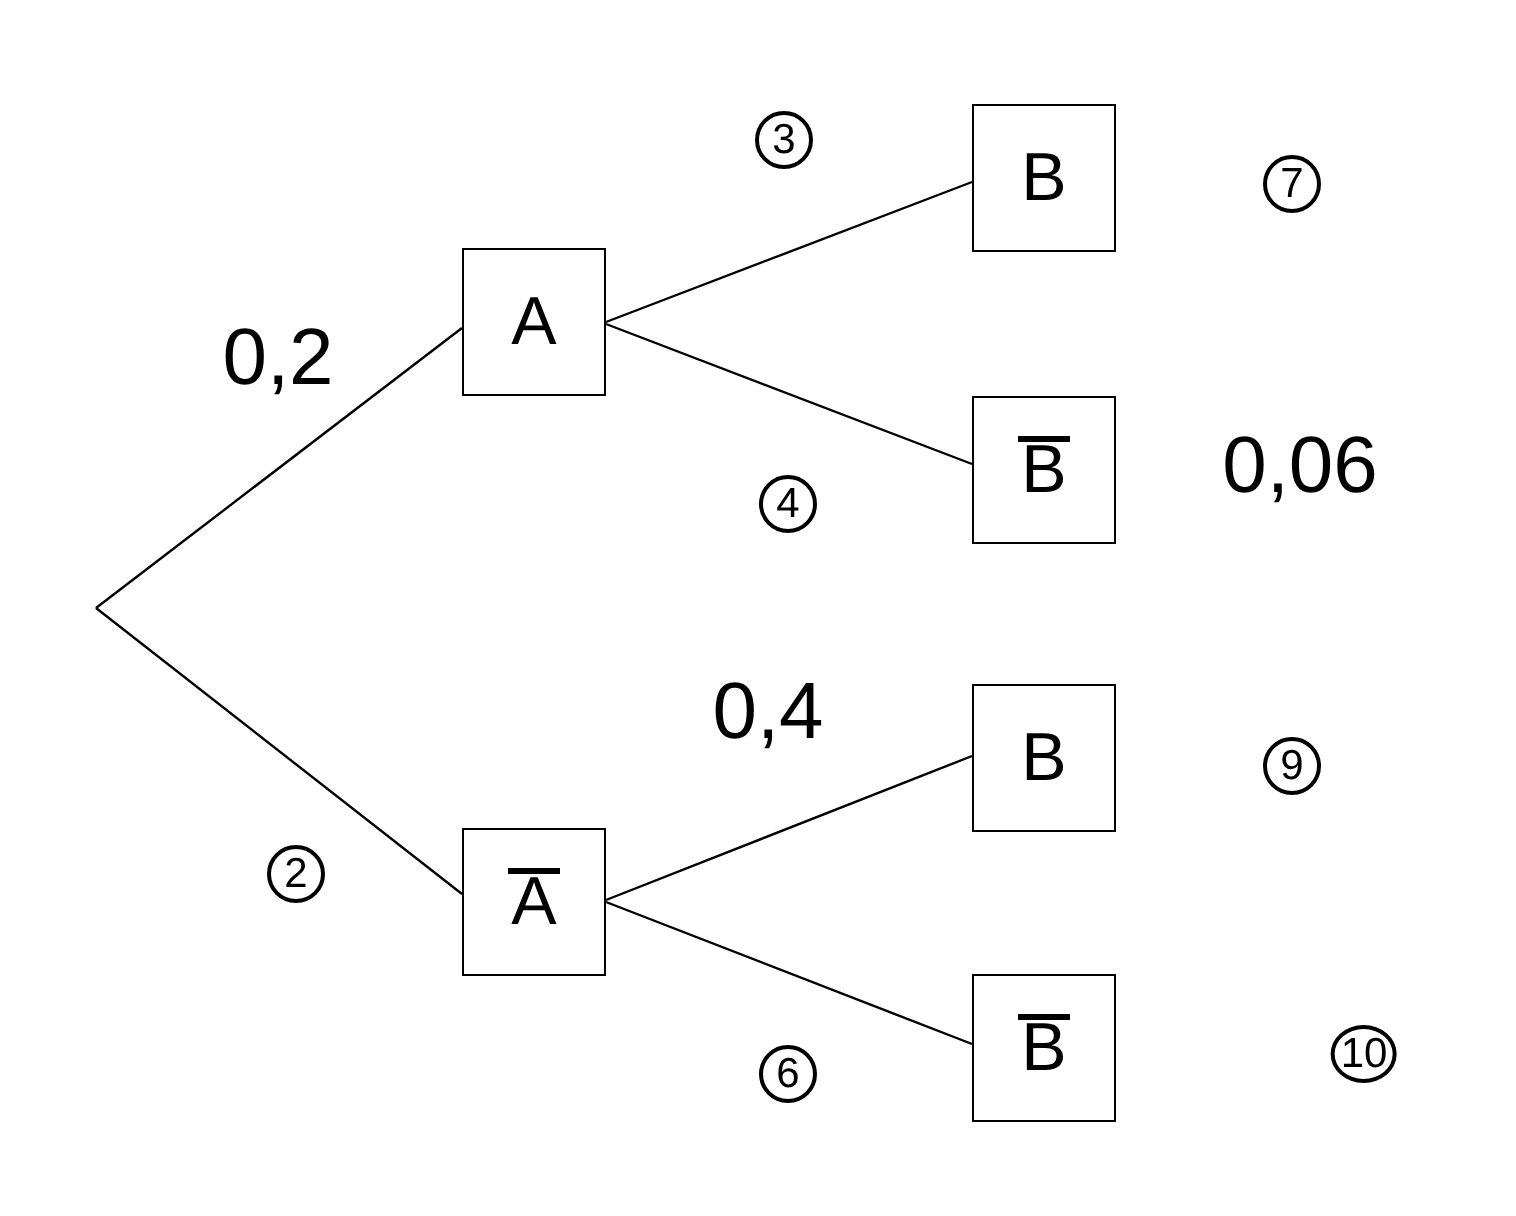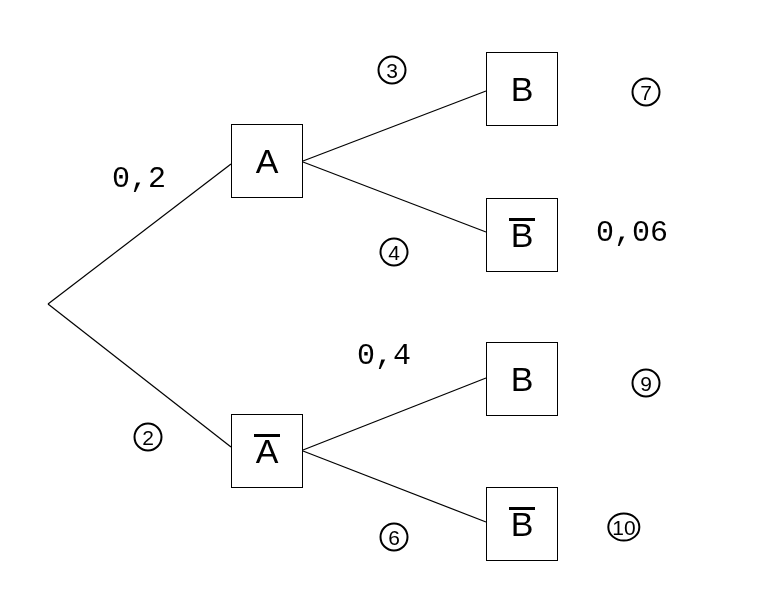--- a/index.html
+++ b/index.html
@@ -51,24 +51,23 @@
     right: -2px;
     top: 0px;
     height: 2.5px;
     background: #000000;
   }
   .lbl {
     position: absolute;
     transform: translate(-50%, -50%);
   }
   .plain {
-    font-size: 30px;
+    font-size: 40px;
     line-height: 1;
     white-space: nowrap;
-    font-family: Liberation Mono, monospace;
   }
   .circle {
     min-width: 29px;
     height: 29px;
     box-sizing: border-box;
     border: 2px solid #000000;
     border-radius: 50%;
     display: flex;
     align-items: center;
     justify-content: center;
@@ -113,17 +112,17 @@
   </div>
 
   <div class="lbl plain" style="left:139px; top:179px;">0,2</div>
   <div class="lbl circle" style="left:148px; top:437px;">2</div>
   <div class="lbl circle" style="left:392px; top:70px;">3</div>
   <div class="lbl circle" style="left:394px; top:252px;">4</div>
   <div class="lbl plain" style="left:384px; top:356px;">0,4</div>
   <div class="lbl circle" style="left:394px; top:537px;">6</div>
 
   <div class="lbl circle" style="left:646px; top:92px;">7</div>
-  <div class="lbl plain" style="left:632px; top:233px;">0,06</div>
+  <div class="lbl plain" style="left:650px; top:233px;">0,06</div>
   <div class="lbl circle" style="left:646px; top:383px;">9</div>
-  <div class="lbl circle" style="left:624px; top:527px;">10</div>
+  <div class="lbl circle" style="left:682px; top:527px;">10</div>
 
 </div>
 
 </body></html>

